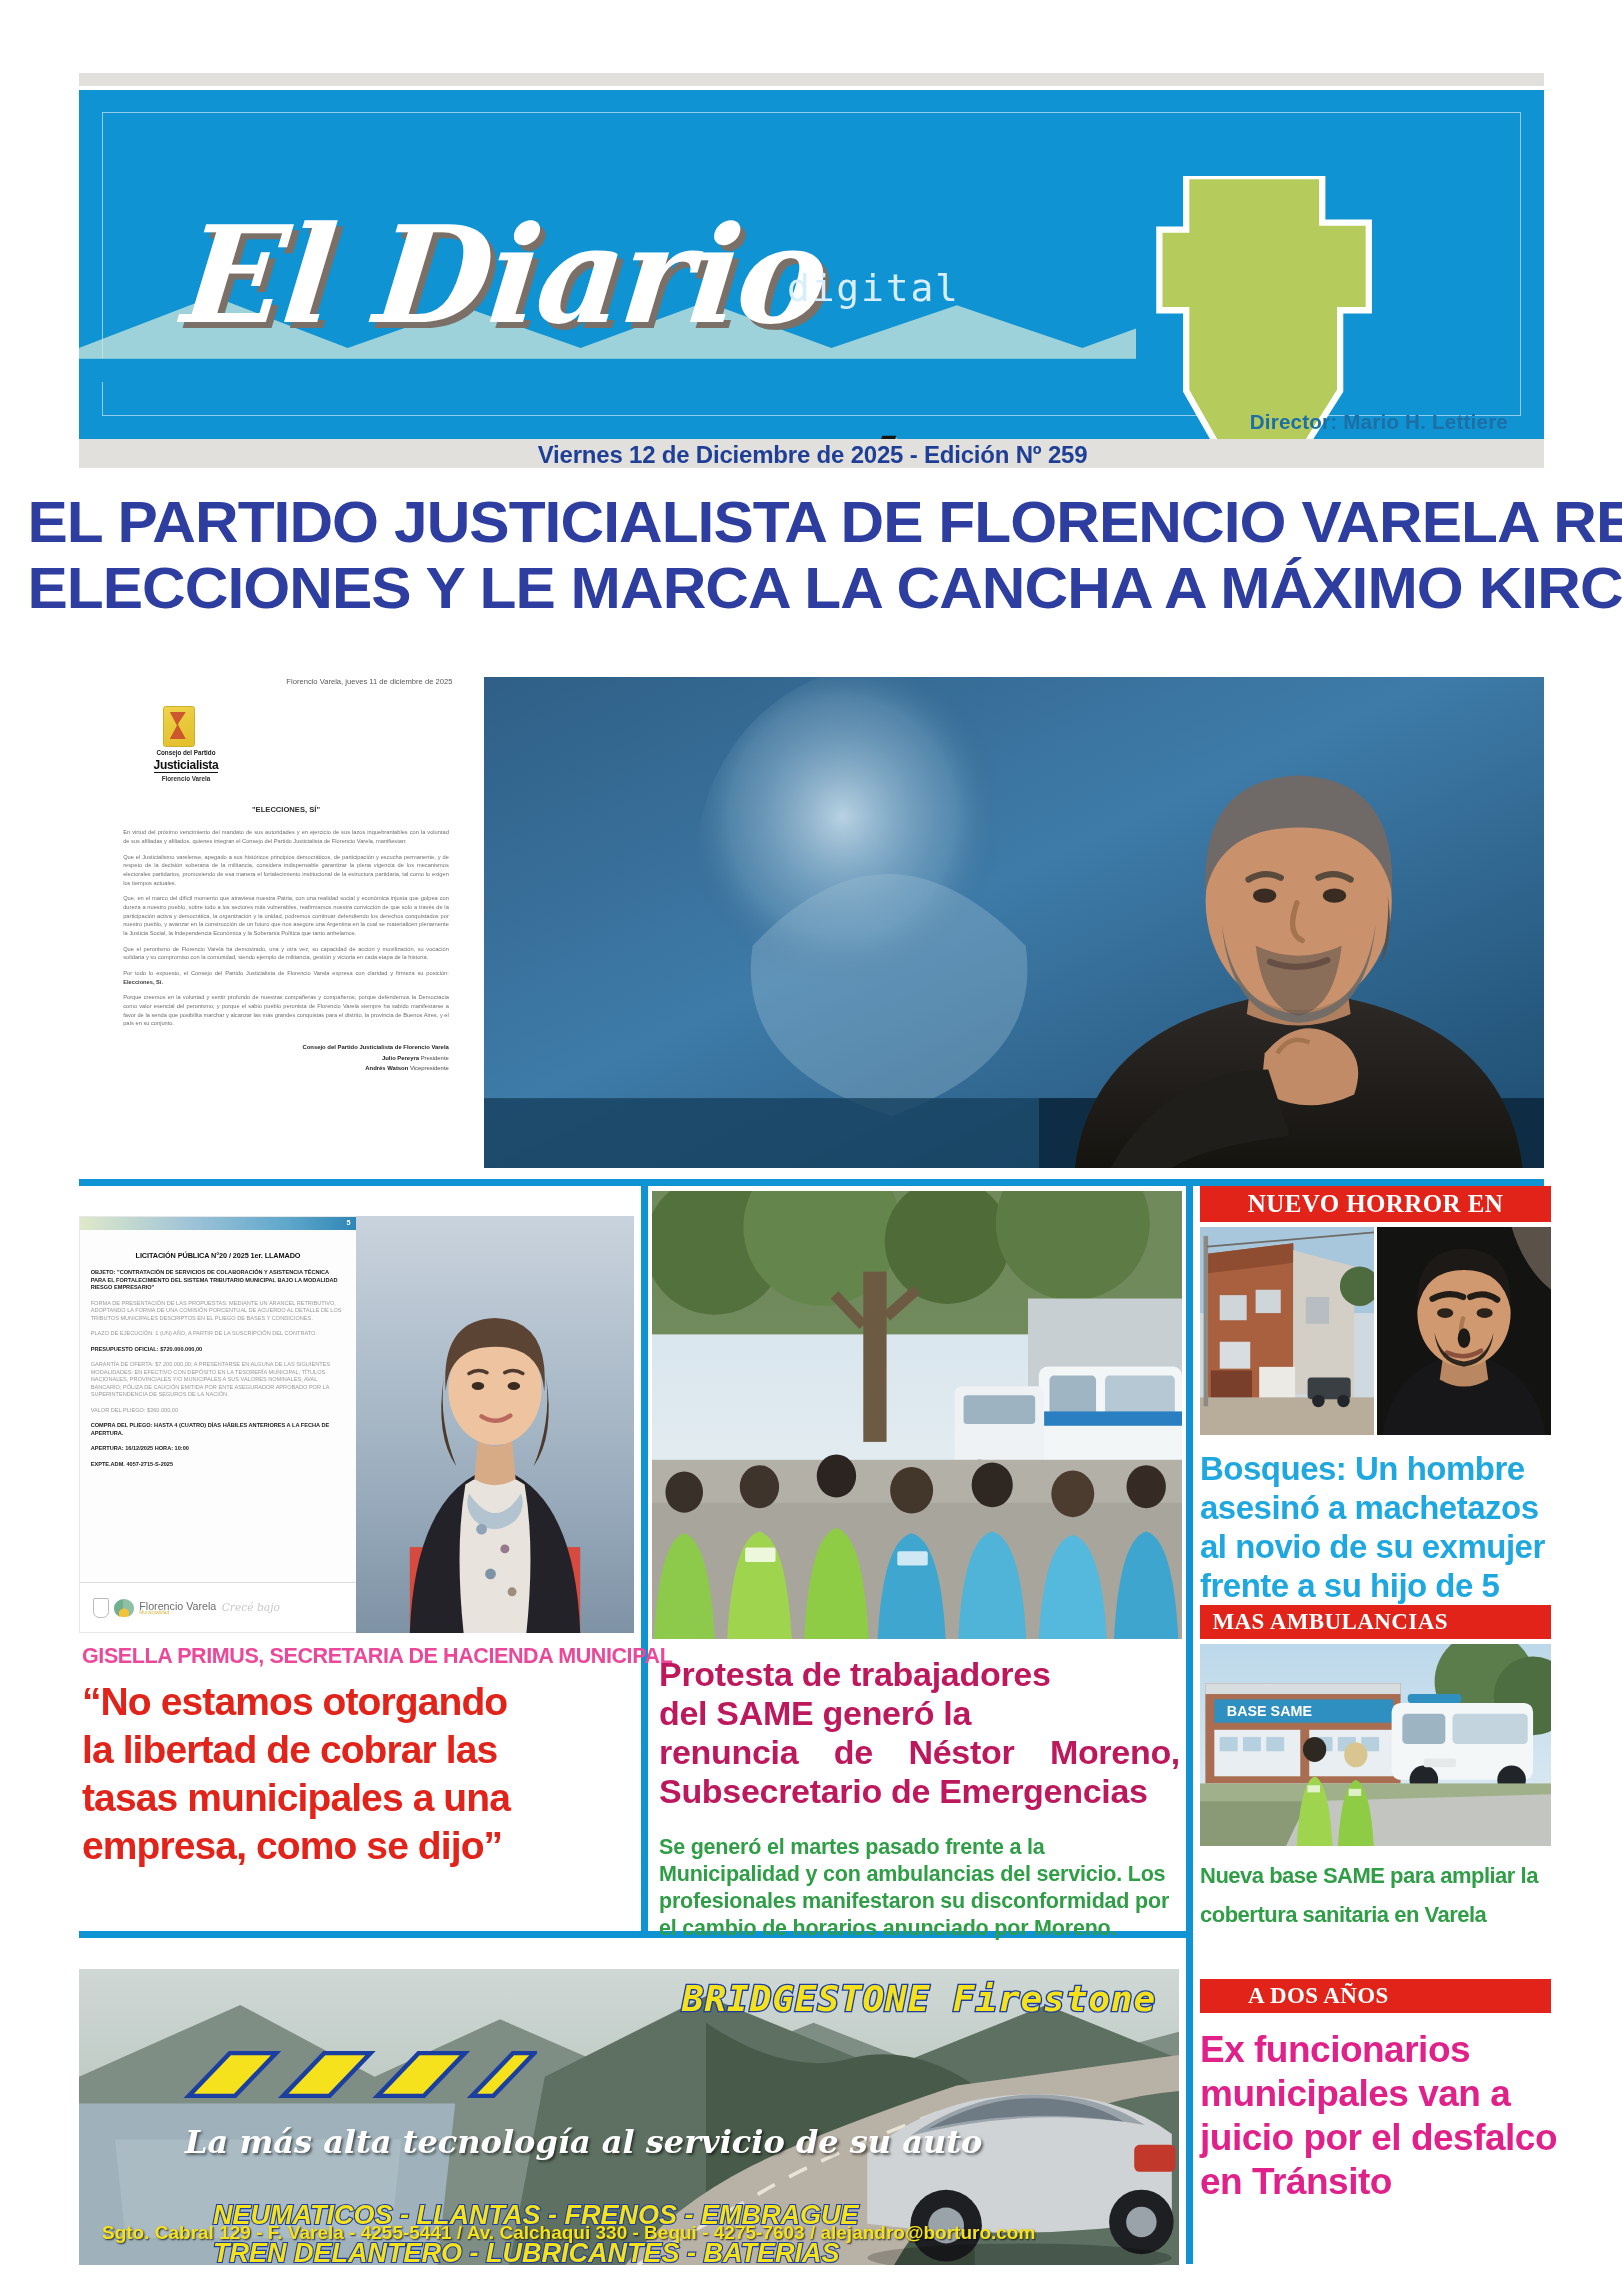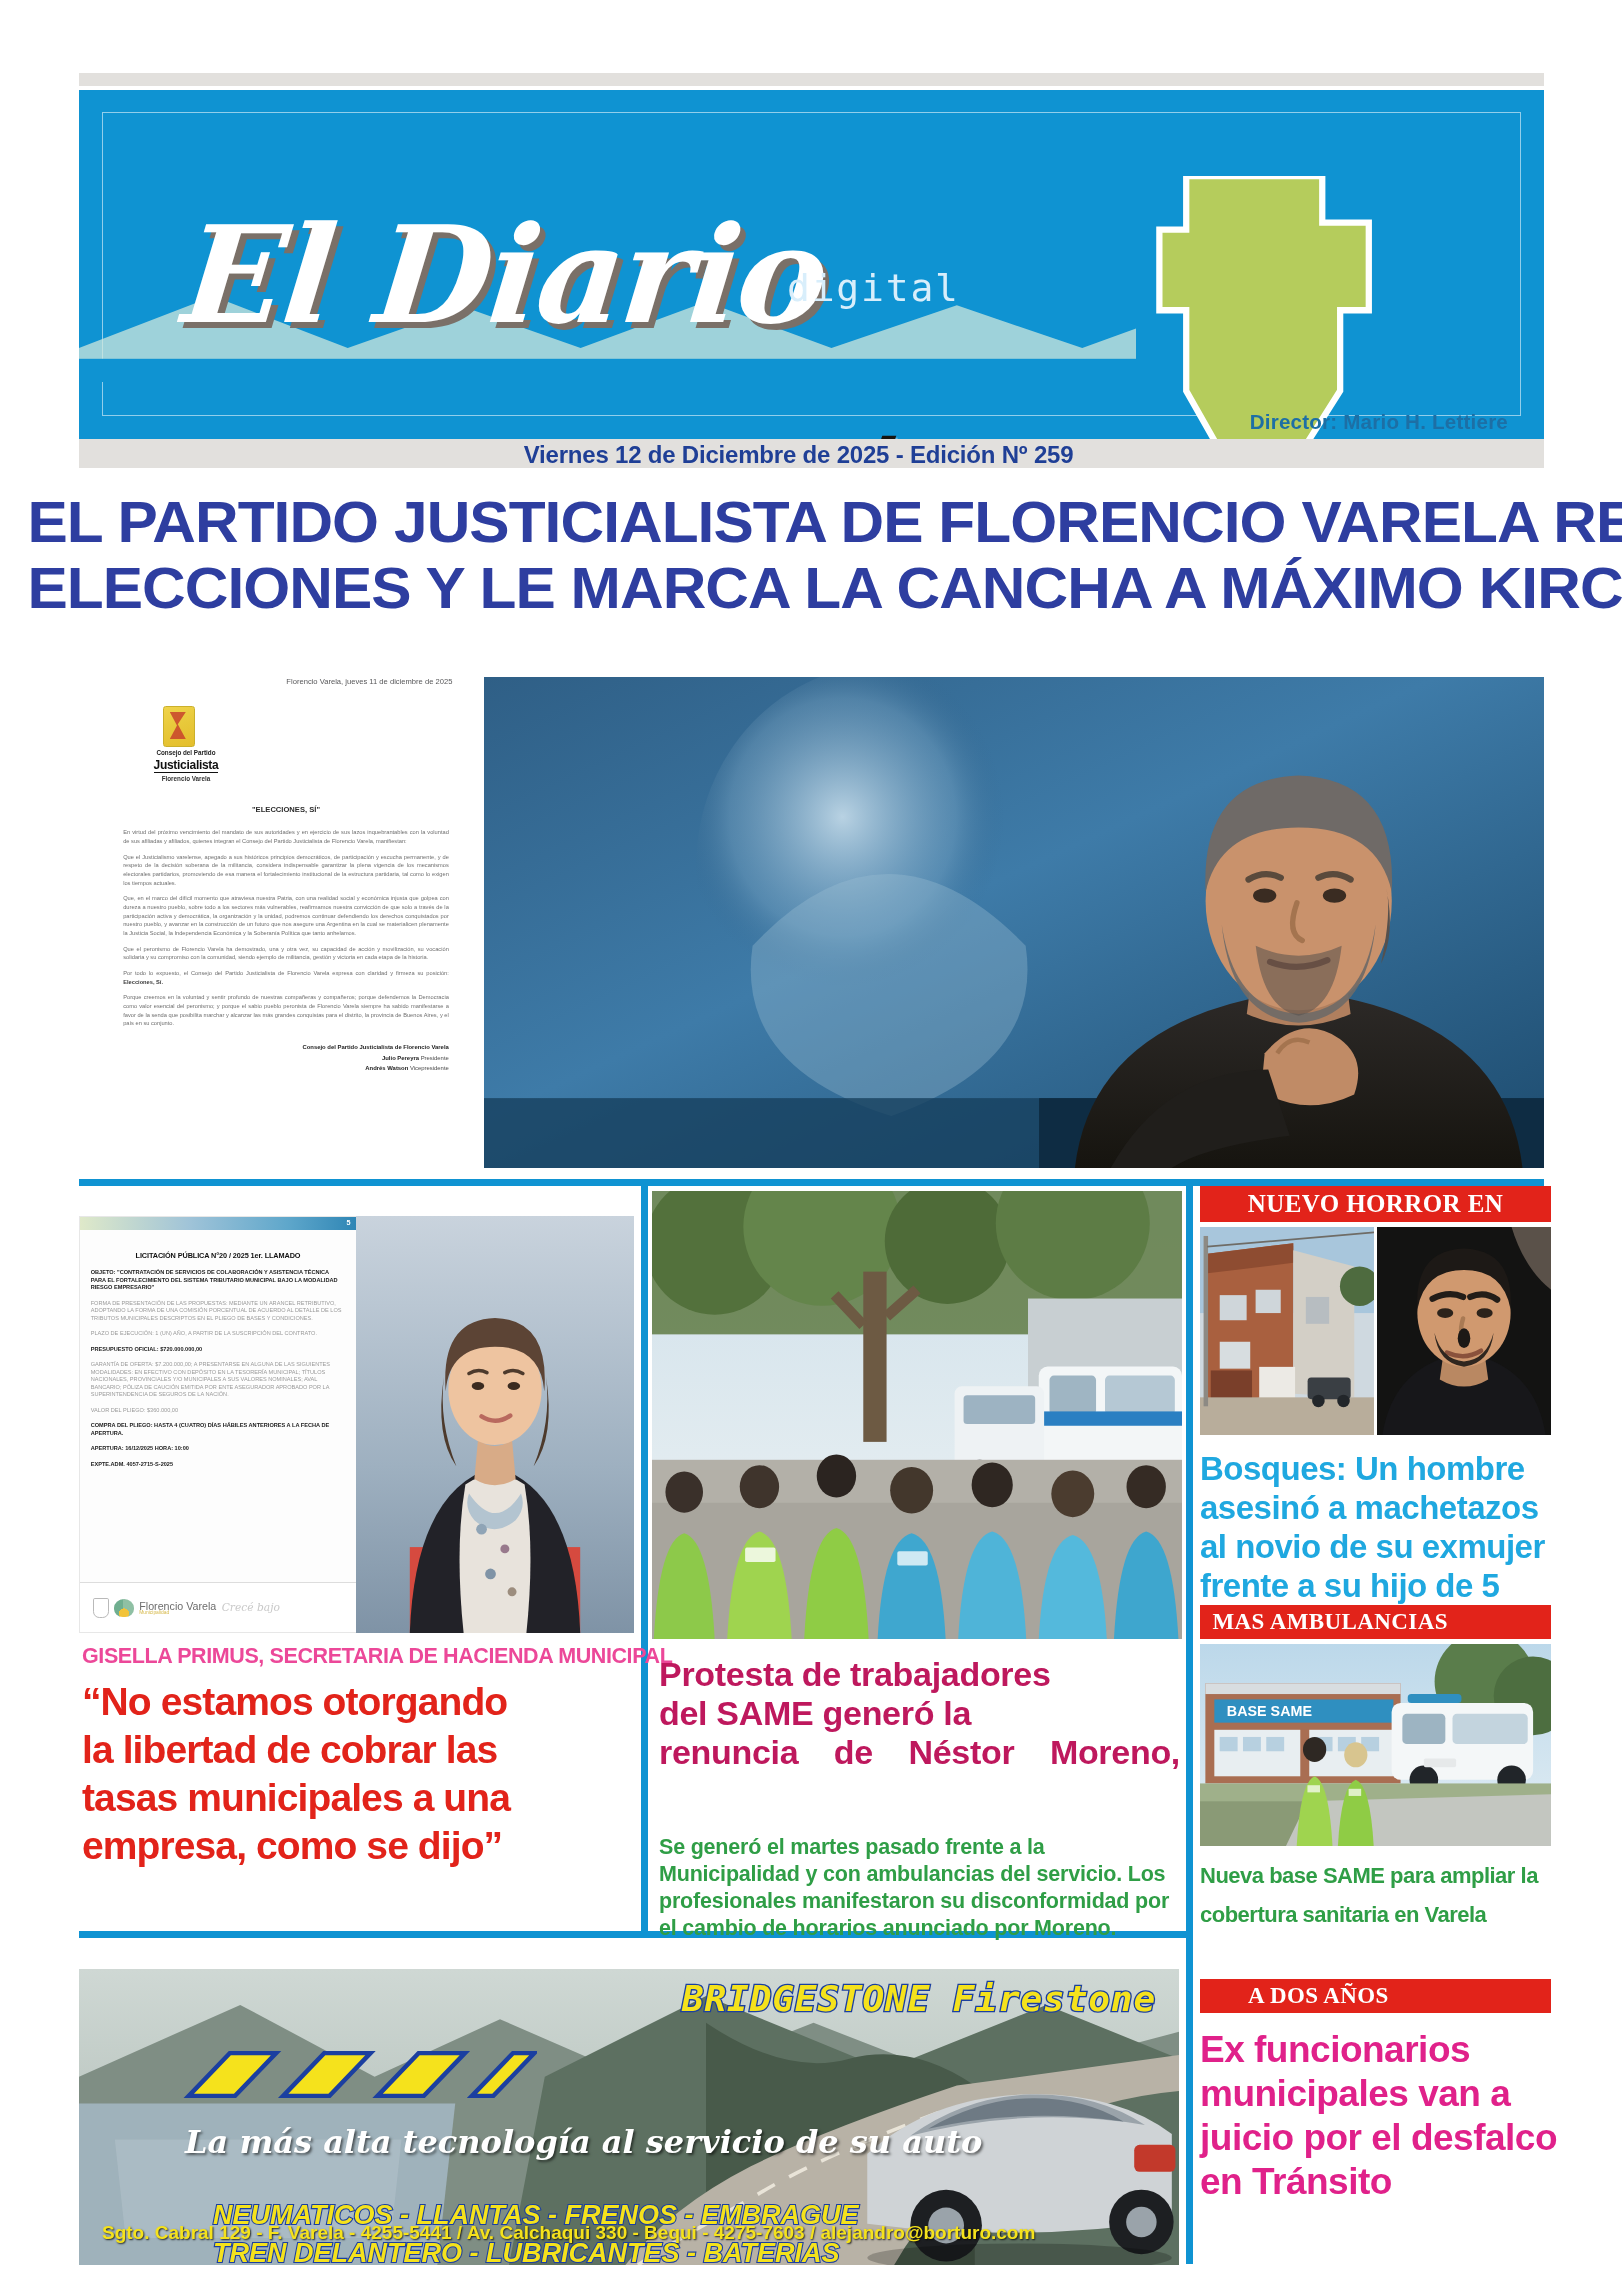--- a/index.html
+++ b/index.html
@@ -103,21 +103,21 @@
 
   
   .datebar-bg {
     position: absolute;
     left: 79px; top: 439px;
     width: 1465px; height: 29px;
     background: #e2e0dd;
   }
   .datebar {
     position: absolute;
-    left: 66px; top: 441px;
+    left: 80px; top: 441px;
     width: 1465px;
     text-align: center;
     font-size: 24px;
     font-weight: bold;
     color: #1f3f96;
     letter-spacing: -0.2px;
   }
 
   
   .main-headline {
@@ -691,20 +691,21 @@
 
       <rect x="104" y="398" width="34" height="16" rx="2" fill="#ffffff" opacity="0.8"></rect>
       <rect x="274" y="402" width="34" height="16" rx="2" fill="#ffffff" opacity="0.75"></rect>
     </svg>
   </div>
 
   <div class="same-headline">
     <div>Protesta de trabajadores</div>
     <div>del SAME generó la</div>
     <div class="l3">renuncia de Néstor Moreno,</div>
+    <div>Subsecretario de Emergencias</div>
   </div>
   <div class="same-sub">Se generó el martes pasado frente a la Municipalidad y con ambulancias del servicio. Los profesionales manifestaron su disconformidad por el cambio de horarios anunciado por Moreno.</div>
 
   <div class="red-kicker center" style="left:1200px; top:1186px; width:351px; height:36px;">NUEVO HORROR EN VARELA</div>
 
   <div class="rc-photo" style="left:1200px; top:1227px; width:174px; height:208px;">
     <svg viewBox="0 0 194 232" preserveAspectRatio="none">
       <rect width="194" height="232" fill="#cfd9e0"></rect>
       <rect x="0" y="0" width="194" height="96" fill="#a8c6dc"></rect>
 

